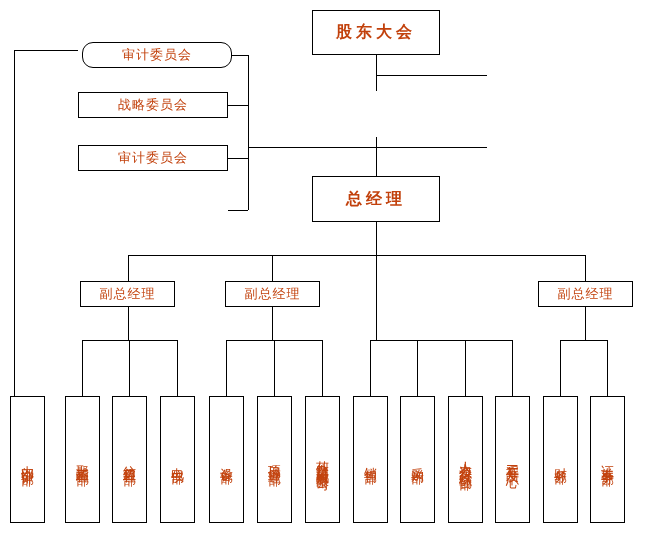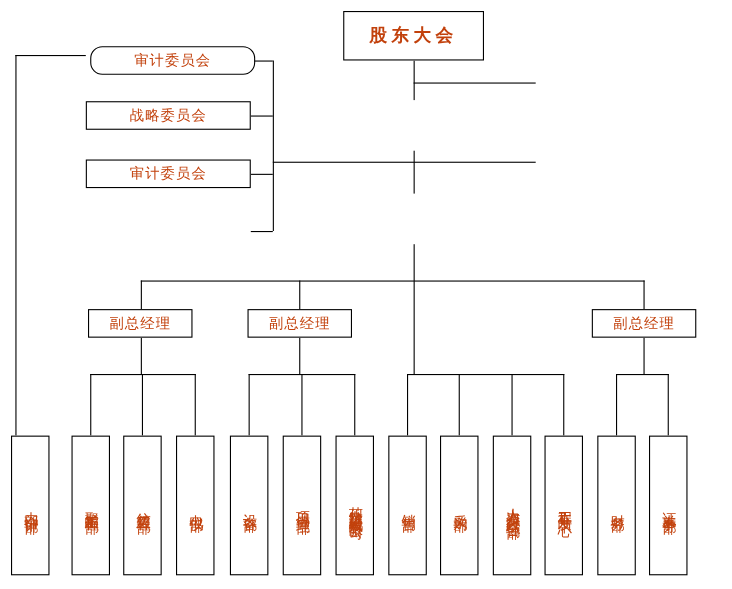--- a/index.html
+++ b/index.html
@@ -107,20 +107,21 @@
 
 
   <div class="box" style="left:82px;top:42px;width:150px;height:26px;border-radius:11px;">审计委员会</div>
 
   <div class="box" style="left:78px;top:92px;width:150px;height:26px;text-align:right;">战略委员会</div>
 
   <div class="box" style="left:78px;top:145px;width:150px;height:26px;">审计委员会</div>
 
 
 
+  <div class="box big" style="left:312px;top:176px;width:128px;height:46px;">总经理</div>
 
   <div class="box" style="left:80px;top:281px;width:95px;height:26px;">副总经理</div>
 
   <div class="box" style="left:225px;top:281px;width:95px;height:26px;">副总经理</div>
 
   <div class="box" style="left:538px;top:281px;width:95px;height:26px;">副总经理</div>
 
   <div class="vbox" style="left:10px;top:396px;width:35px;height:127px;">
     <span>内部审计部</span>
   </div>

